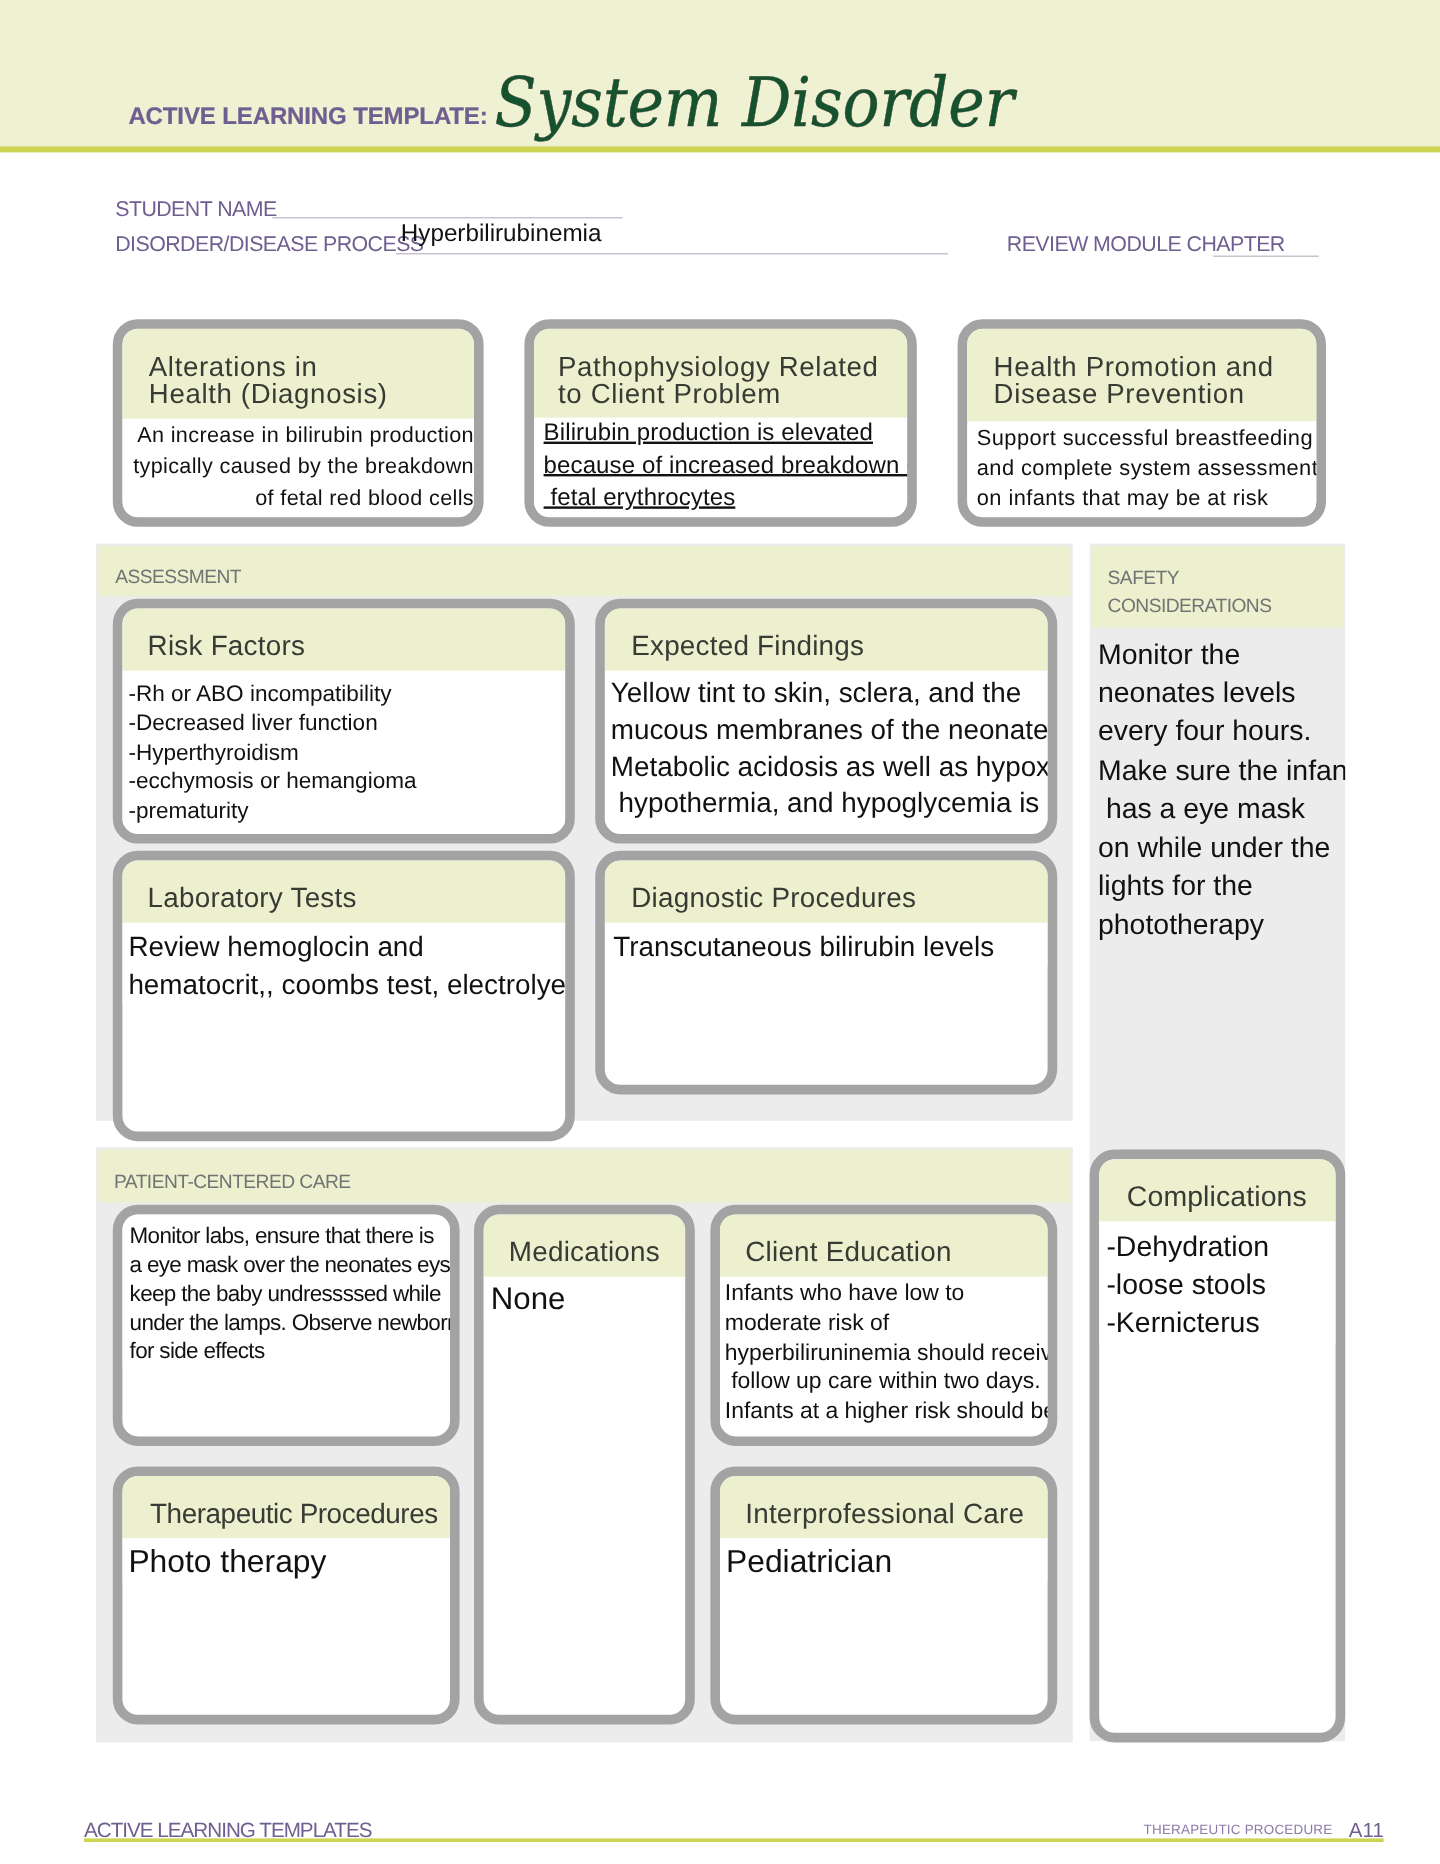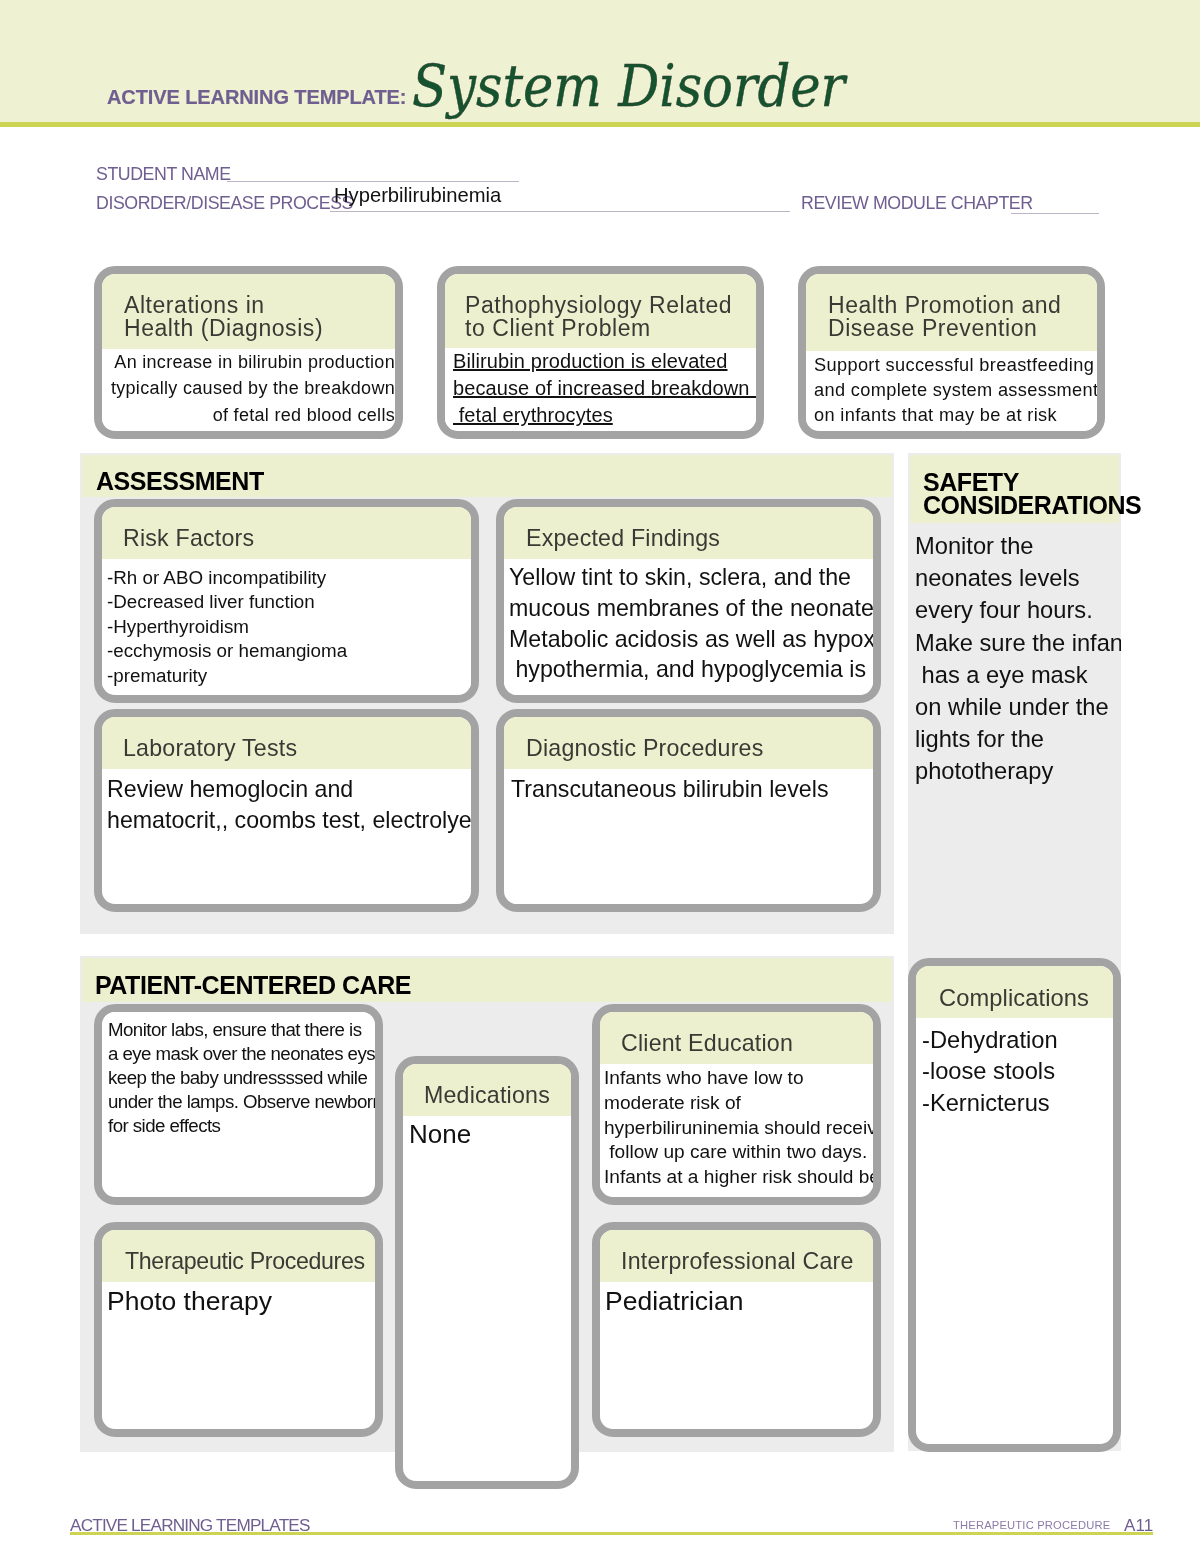--- a/index.html
+++ b/index.html
@@ -24,21 +24,21 @@
   .card { position:absolute; border:8px solid #a3a3a3; border-radius:21px; background:#fff; overflow:hidden; }
   .card > .chead { background:#EDF0CF; font-family:"Liberation Sans",sans-serif; color:#3A3A34; }
   .card > .cbody { background:#fff; }
 
   .topcard .chead { padding:20px 0 0 22px; font-size:23px; line-height:23px; letter-spacing:0.55px; font-weight:400; white-space:pre-line; }
   .topcard .cbody { padding:0px 0 0 7px; margin-top:-2px; font-size:18px; line-height:26.25px; letter-spacing:0.3px; color:#111; white-space:pre; }
 
   
   .panel { position:absolute; background:#ECECEC; }
   .panel-head { position:absolute; background:#EDF0CF; }
-  .panel-head span { position:absolute; font-size:25px; font-weight:bold; letter-spacing:-0.45px; color:#000000; line-height:23px; }
+  .panel-head span { position:absolute; font-size:16px; font-weight:normal; letter-spacing:-0.45px; color:#737373; line-height:23px; }
 
   .subcard .chead { font-weight:400; white-space:pre-line; }
   .subcard .cbody { color:#111; }
   .footer-rule { position:absolute; left:70px; top:1532px; width:1083px; height:3px; background:#CDD353; }
   .footer-left { position:absolute; left:70px; top:1517px; font-size:17.2px; letter-spacing:-0.82px; color:#6F5E90; line-height:1; }
   .footer-right { position:absolute; left:953px; top:1520px; font-size:11.2px; letter-spacing:0.18px; color:#8B7BA8; line-height:1; }
   .footer-page { position:absolute; left:1124px; top:1517px; font-size:17px; letter-spacing:0.1px; color:#6F5E90; line-height:1; }
   .safety-body { position:absolute; left:915px; top:530px; width:206px; overflow:hidden; font-size:23.7px;
                  line-height:32.2px; color:#111; white-space:pre; }
 </style>
@@ -52,21 +52,21 @@
   <div class="alt-title">System Disorder</div>
 
   <div class="flabel" style="left:96px;top:165.5px;">STUDENT NAME</div>
   <div class="fline" style="left:227px;top:181px;width:292px;"></div>
   <div class="fval" style="left:232px;top:163px;"></div>
 
   <div class="flabel" style="left:96px;top:194.5px;">DISORDER/DISEASE PROCESS</div>
   <div class="fline" style="left:330px;top:211px;width:460px;"></div>
   <div class="fval" style="left:334px;top:184.5px;">Hyperbilirubinemia</div>
 
-  <div class="flabel" style="left:801px;top:194.5px;">REVIEW MODULE CHAPTER</div>
+  <div class="flabel" style="left:839px;top:194.5px;">REVIEW MODULE CHAPTER</div>
   <div class="fline" style="left:1011px;top:213px;width:88px;"></div>
   <div class="fval" style="left:1015px;top:188px;"></div>
 
   <div class="card topcard" style="left:94px;top:266px;width:309px;height:173px;">
     <div class="chead" style="height:77px;">Alterations in
 Health (Diagnosis)</div>
     <div class="cbody" style="padding-left:7px;line-height:26.3px;margin-top:-2px;text-align:right;">An increase in bilirubin production
 typically caused by the breakdown
 of fetal red blood cells</div>
   </div>
@@ -100,21 +100,21 @@
   </div>
 
   <div class="card subcard" style="left:496px;top:499px;width:385px;height:204px;">
     <div class="chead" style="height:52px;padding:18px 0 0 22px;font-size:23.2px;letter-spacing:0.2px;">Expected Findings</div>
     <div class="cbody" style="padding:3px 0 0 5px;font-size:23.2px;line-height:30.8px;white-space:pre;">Yellow tint to skin, sclera, and the
 mucous membranes of the neonate.
 Metabolic acidosis as well as hypoxia,
  hypothermia, and hypoglycemia is</div>
   </div>
 
-  <div class="card subcard" style="left:94px;top:709px;width:385px;height:203px;">
+  <div class="card subcard" style="left:94px;top:709px;width:385px;height:242px;">
     <div class="chead" style="height:52px;padding:18px 0 0 21px;font-size:23.2px;letter-spacing:0.2px;">Laboratory Tests</div>
     <div class="cbody" style="padding:5px 0 0 5px;font-size:23.2px;line-height:31.2px;white-space:pre;">Review hemoglocin and
 hematocrit,, coombs test, electrolyes</div>
   </div>
 
   <div class="card subcard" style="left:496px;top:709px;width:385px;height:203px;">
     <div class="chead" style="height:52px;padding:18px 0 0 22px;font-size:23.2px;letter-spacing:0.2px;">Diagnostic Procedures</div>
     <div class="cbody" style="padding:5px 0 0 7px;font-size:23.2px;line-height:31.2px;white-space:pre;">Transcutaneous bilirubin levels</div>
   </div>
 
@@ -138,21 +138,21 @@
   </div>
 
   <div class="card subcard" style="left:94px;top:1004px;width:289px;height:201px;">
     <div class="cbody" style="padding:6px 0 0 6px;font-size:18.7px;line-height:24px;letter-spacing:-0.55px;white-space:pre;">Monitor labs, ensure that there is
 a eye mask over the neonates eys,
 keep the baby undressssed while
 under the lamps. Observe newborn
 for side effects</div>
   </div>
 
-  <div class="card subcard" style="left:395px;top:1056px;width:184px;height:433px;">
+  <div class="card subcard" style="left:395px;top:1004px;width:184px;height:433px;">
     <div class="chead" style="height:52px;padding:18px 0 0 21px;font-size:23.2px;letter-spacing:0.2px;">Medications</div>
     <div class="cbody" style="padding:1px 0 0 6px;font-size:26px;line-height:34px;white-space:pre;">None</div>
   </div>
 
   <div class="card subcard" style="left:592px;top:1004px;width:289px;height:201px;">
     <div class="chead" style="height:52px;padding:18px 0 0 21px;font-size:23.2px;letter-spacing:0.2px;">Client Education</div>
     <div class="cbody" style="padding:2px 0 0 4px;font-size:19.1px;line-height:24.8px;white-space:pre;">Infants who have low to
 moderate risk of
 hyperbiliruninemia should receive
  follow up care within two days.

